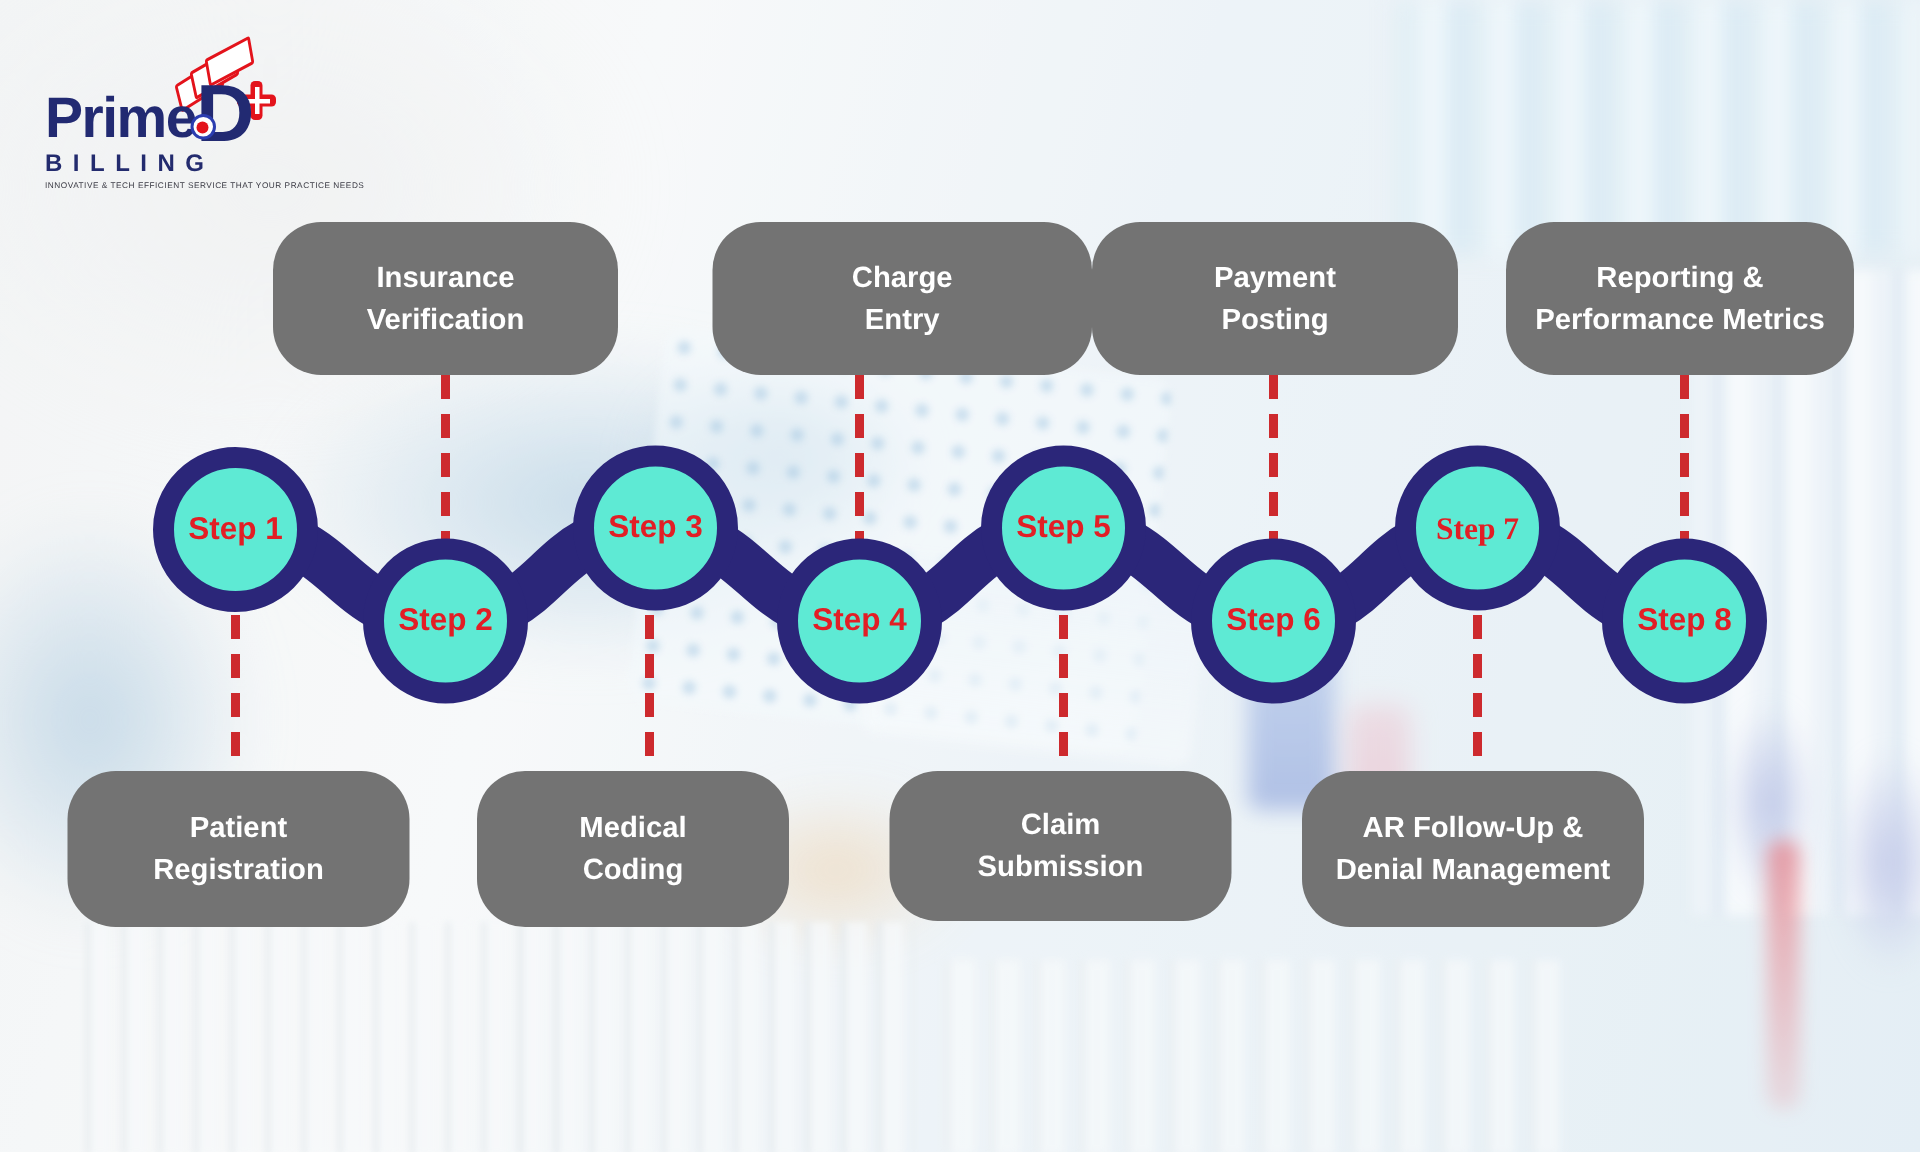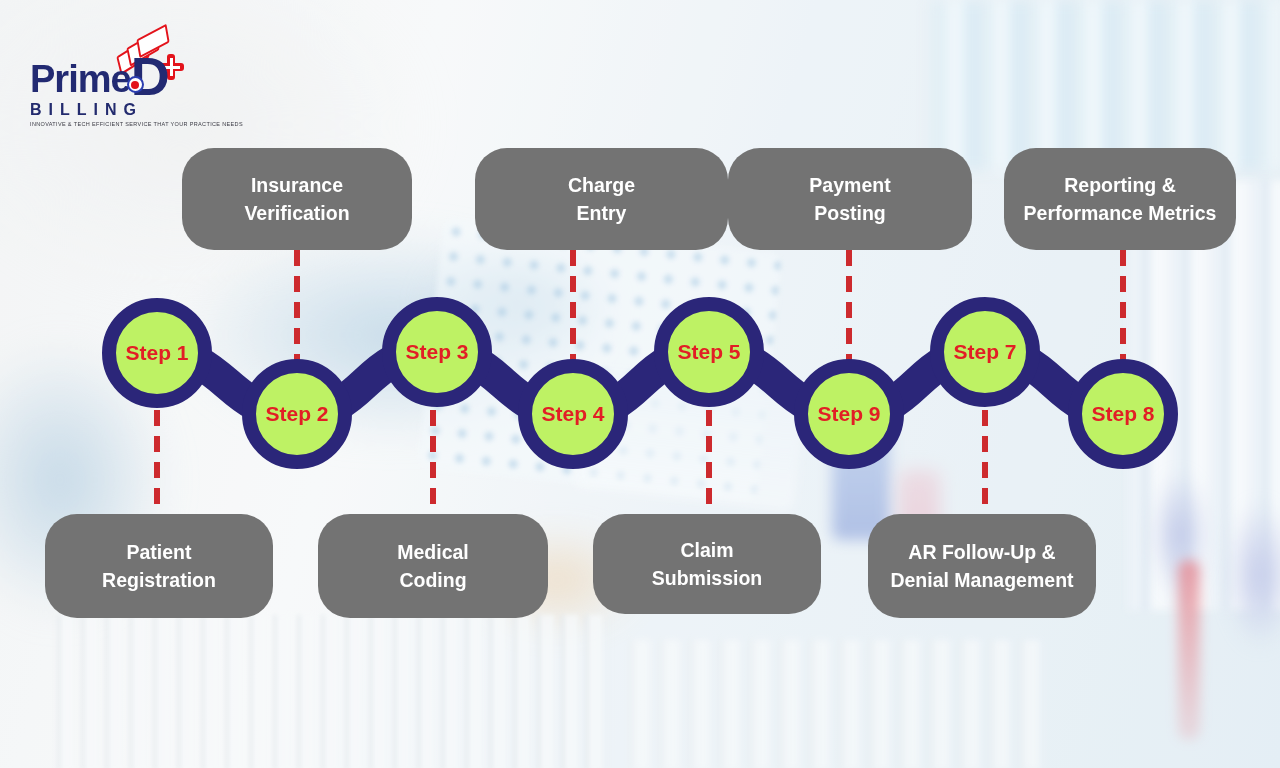--- a/index.html
+++ b/index.html
@@ -58,21 +58,21 @@
   .logo-prime{font-size:38px;font-weight:bold;color:#222a72;letter-spacing:-1px;line-height:1;}
   .logo-d{font-size:54px;font-weight:bold;color:#222a72;line-height:.82;margin-left:0px;position:relative;}
   .logo-badge{position:absolute;left:-4px;top:22px;width:13px;height:13px;border:2px solid #2b3db0;border-radius:50%;background:#fff;}
   .logo-badge::after{content:"";position:absolute;left:2.5px;top:2.5px;width:8px;height:8px;border-radius:50%;background:#e3131b;}
   .logo-billing{margin-top:3px;font-size:16px;font-weight:700;color:#232b6e;letter-spacing:7px;}
   .logo-tagline{margin-top:2px;font-size:5.5px;color:#3a3a44;letter-spacing:.35px;white-space:nowrap;}
 
   
   .band-svg{position:absolute;left:0;top:0;z-index:3;}
   .step-circle{position:absolute;width:82px;height:82px;border:14px solid #2b2679;border-radius:50%;
-    background:#bef264;z-index:4;display:flex;align-items:center;justify-content:center;}
+    background:#5eead4;z-index:4;display:flex;align-items:center;justify-content:center;}
   .step-circle span{color:#e21e25;font-weight:bold;font-size:21px;white-space:nowrap;}
   .connector{position:absolute;width:6px;z-index:2;
     background:repeating-linear-gradient(to bottom,#cd2a2e 0 16px,rgba(0,0,0,0) 16px 26px);}
   .pill{position:absolute;background:#737373;border-radius:32px;z-index:5;
     display:flex;flex-direction:column;align-items:center;justify-content:center;
     color:#fff;font-weight:bold;font-size:19.5px;line-height:28px;text-align:center;}
 </style>
 </head>
 <body>
 
@@ -138,23 +138,23 @@
 <div class="step-circle" style="left:382px;top:297px;">
     <span>Step 3</span>
   </div>
 <div class="step-circle" style="left:518px;top:359px;">
     <span>Step 4</span>
   </div>
 <div class="step-circle" style="left:654px;top:297px;">
     <span>Step 5</span>
   </div>
 <div class="step-circle" style="left:794px;top:359px;">
-    <span>Step 9</span>
+    <span>Step 6</span>
   </div>
-<div class="step-circle" style="left:930px;top:297px;">
+<div class="step-circle" style="left:930px;top:297px;font-family:Liberation Serif, serif;">
     <span>Step 7</span>
   </div>
 <div class="step-circle" style="left:1068px;top:359px;">
     <span>Step 8</span>
   </div>
 
 <div class="pill" style="left:182px;top:148px;width:230px;height:102px;">
   <span>Insurance</span>
     <span>Verification</span>
 </div>
@@ -168,21 +168,21 @@
 </div>
 <div class="pill" style="left:1004px;top:148px;width:232px;height:102px;">
   <span>Reporting &amp;</span>
     <span>Performance Metrics</span>
 </div>
 
 <div class="pill" style="left:45px;top:514px;width:228px;height:104px;">
   <span>Patient</span>
     <span>Registration</span>
 </div>
-<div class="pill" style="left:318px;top:514px;width:230px;height:104px;">
+<div class="pill" style="left:318px;top:514px;width:208px;height:104px;">
   <span>Medical</span>
     <span>Coding</span>
 </div>
 <div class="pill" style="left:593px;top:514px;width:228px;height:100px;">
   <span>Claim</span>
     <span>Submission</span>
 </div>
 <div class="pill" style="left:868px;top:514px;width:228px;height:104px;">
   <span>AR Follow-Up &amp;</span>
     <span>Denial Management</span>

